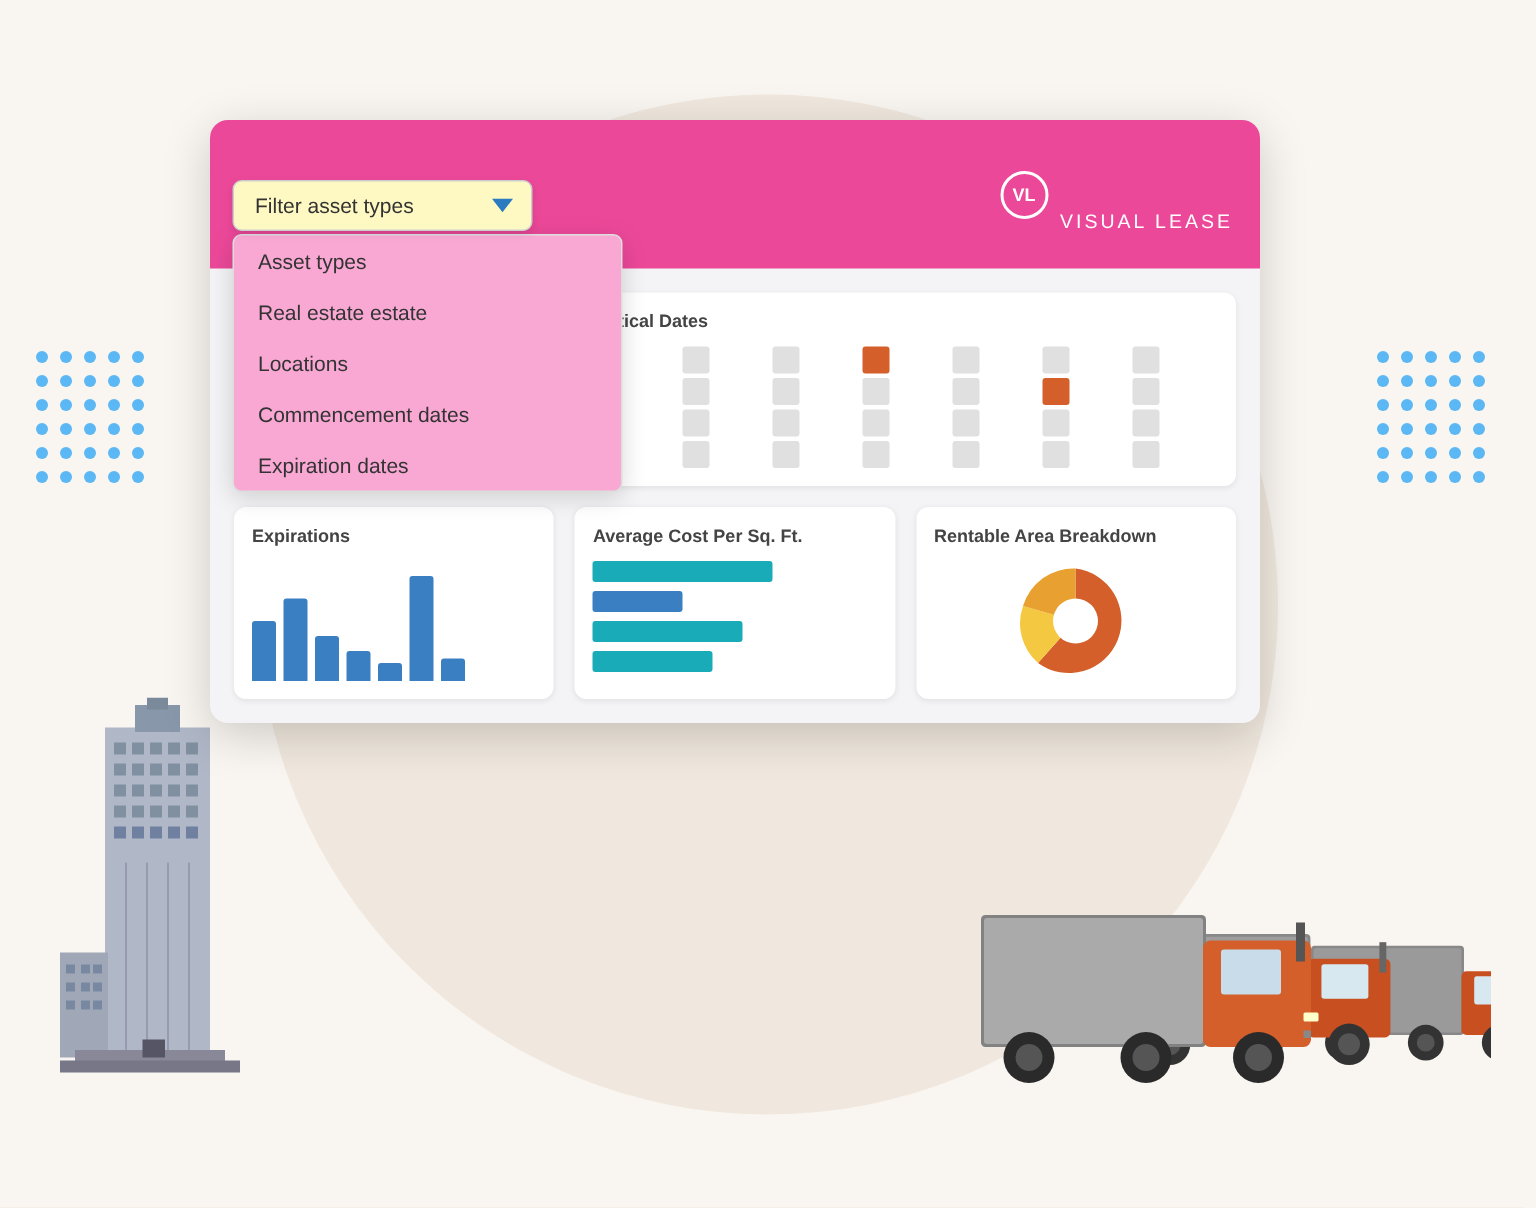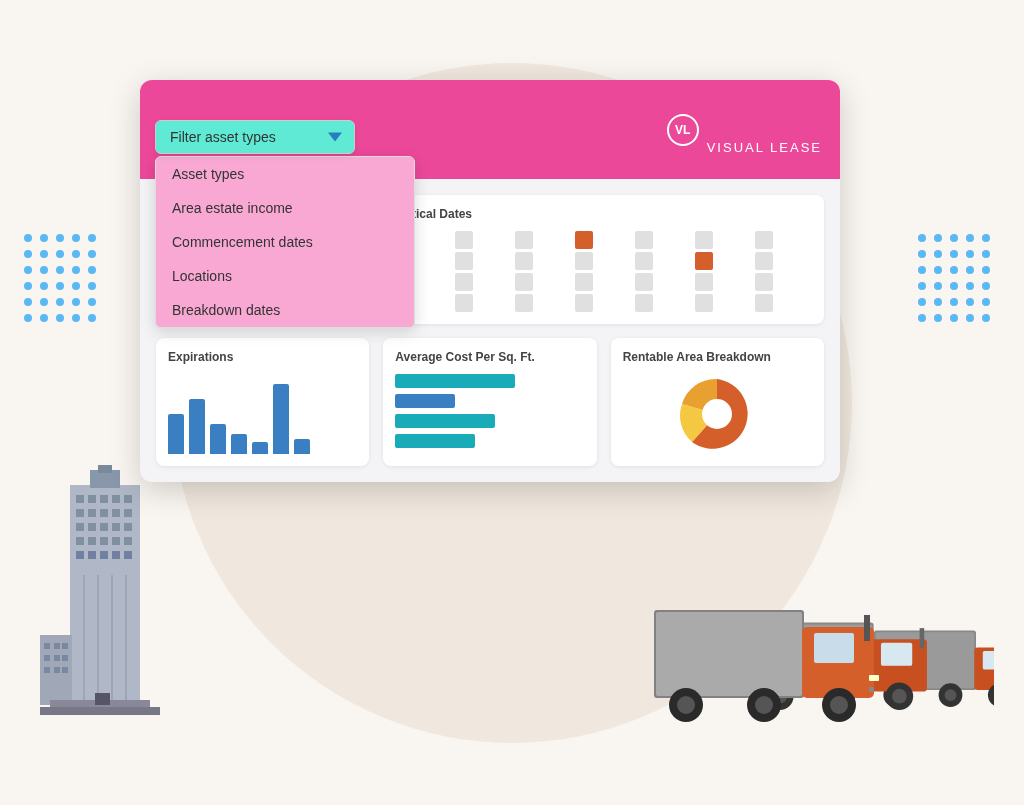--- a/index.html
+++ b/index.html
@@ -109,21 +109,21 @@
 
     
     .filter-area {
       position: absolute;
       top: 120px;
       left: 155px;
       z-index: 20;
     }
 
     .filter-button {
-      background: #5eead4;
+      background: #fef9c3;
       border: 1.5px solid #ccc;
       border-radius: 6px;
       padding: 8px 36px 8px 14px;
       font-size: 14px;
       color: #333;
       cursor: pointer;
       position: relative;
       display: flex;
       gap: 8px;
       min-width: 200px;
@@ -474,24 +474,24 @@
   </div>
 </div>
 
 <div class="filter-area">
   <button class="filter-button">
     <span>Filter asset types</span>
     <span class="arrow"></span>
   </button>
   <div class="dropdown-menu">
     <div class="dropdown-item">Asset types</div>
-    <div class="dropdown-item">Area estate income</div>
+    <div class="dropdown-item">Real estate estate</div>
+    <div class="dropdown-item">Locations</div>
     <div class="dropdown-item">Commencement dates</div>
-    <div class="dropdown-item">Locations</div>
-    <div class="dropdown-item">Breakdown dates</div>
+    <div class="dropdown-item">Expiration dates</div>
   </div>
 </div>
 
 <svg class="building-illustration" viewBox="0 0 130 260" xmlns="http://www.w3.org/2000/svg">
 
   <rect x="30" y="20" width="70" height="220" fill="#b0b8c8"></rect>
 
   <rect x="50" y="5" width="30" height="18" fill="#8898aa"></rect>
   <rect x="58" y="0" width="14" height="8" fill="#7a8a9a"></rect>
 

